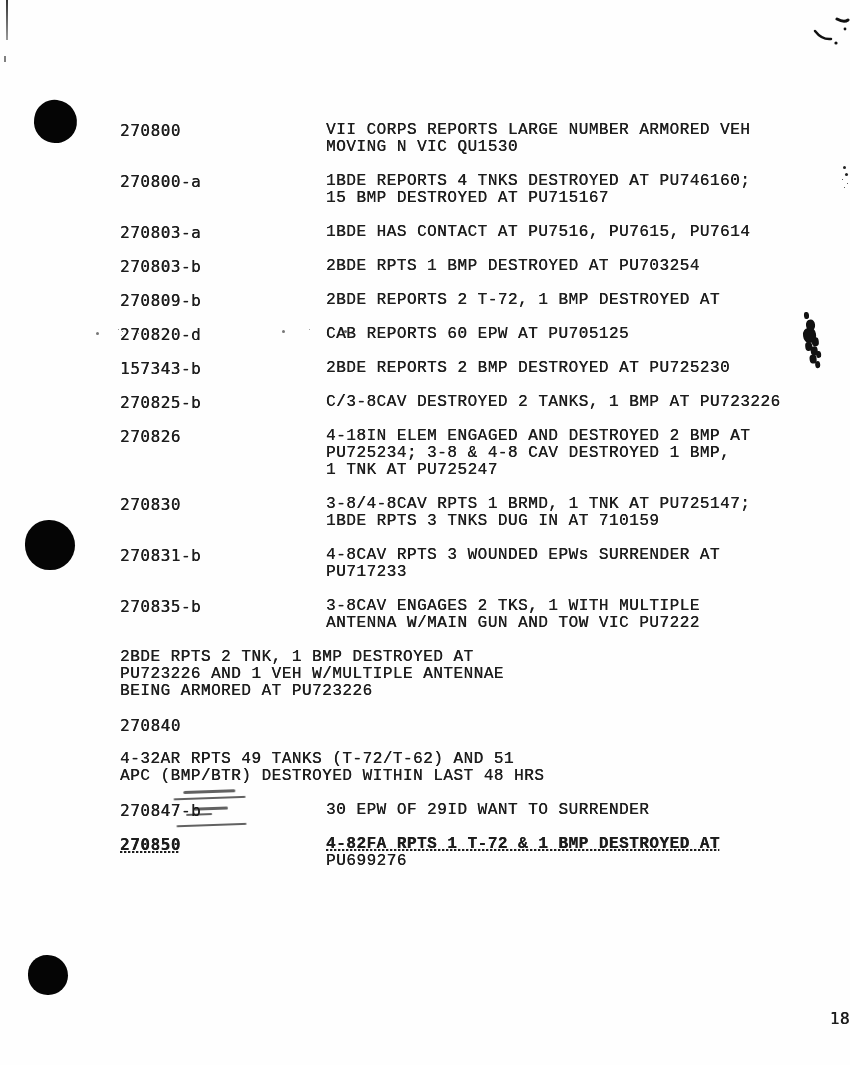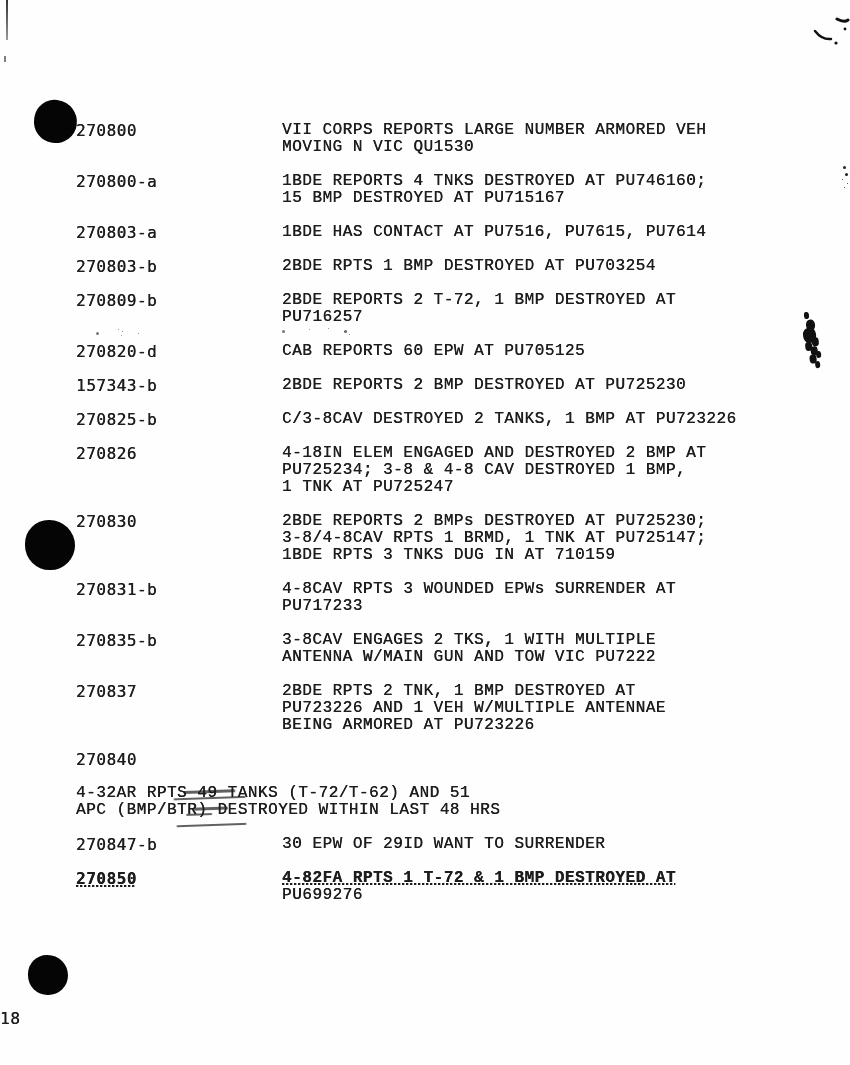--- a/index.html
+++ b/index.html
@@ -70,31 +70,31 @@
   .stamp i:nth-child(1) { left: 12px; top: 2px;  width: 52px; }
   .stamp i:nth-child(2) { left: 2px;  top: 9px;  width: 72px; height: 2px; }
   .stamp i:nth-child(3) { left: 22px; top: 19px; width: 34px; }
   .stamp i:nth-child(4) { left: 14px; top: 25px; width: 26px; height: 2px; }
   .stamp i:nth-child(5) { left: 4px;  top: 36px; width: 70px; height: 2px; }
   
   .log {
     position: absolute; left: 76px; top: 122px; width: 720px;
     text-shadow: 0.35px 0 0 currentColor;
   }
-  .entry { display: flex; margin-bottom: 17px; }
+  .entry { display: flex; margin-bottom: 17px; margin-left: 44px; }
   .entry .time { width: 206px; flex-shrink: 0; }
   .entry .desc { flex: 1; font-family: Liberation Mono, monospace; }
   .struck {
     font-weight: bold;
     text-decoration: underline dotted 2px;
     text-underline-offset: 1px;
   }
   .pagenum {
     position: absolute; left: 0; right: 0; top: 1010px;
-    text-align: left; text-shadow: 0.35px 0 0 currentColor;
+    text-align: right; text-shadow: 0.35px 0 0 currentColor; padding-left: 36px;
   }
 </style>
 </head>
 <body>
 
 <div class="sheet">
 
   <div class="edge-line"></div>
   <div class="edge-tick"></div>
 
@@ -150,21 +150,20 @@
     <div class="time">270803-b</div>
     <div class="desc">
           <div>2BDE RPTS 1 BMP DESTROYED AT PU703254</div>
         </div>
   </div>
 
   <div class="entry">
     <div class="time">270809-b</div>
     <div class="desc">
           <div>2BDE REPORTS 2 T-72, 1 BMP DESTROYED AT</div>
-          <div>PU716257</div>
         </div>
   </div>
 
   <div class="entry">
     <div class="time">270820-d</div>
     <div class="desc">
           <div>CAB REPORTS 60 EPW AT PU705125</div>
         </div>
   </div>
 
@@ -187,21 +186,20 @@
     <div class="desc">
           <div>4-18IN ELEM ENGAGED AND DESTROYED 2 BMP AT</div>
           <div>PU725234; 3-8 &amp; 4-8 CAV DESTROYED 1 BMP,</div>
           <div>1 TNK AT PU725247</div>
         </div>
   </div>
 
   <div class="entry">
     <div class="time">270830</div>
     <div class="desc">
-          <div>2BDE REPORTS 2 BMPs DESTROYED AT PU725230;</div>
           <div>3-8/4-8CAV RPTS 1 BRMD, 1 TNK AT PU725147;</div>
           <div>1BDE RPTS 3 TNKS DUG IN AT 710159</div>
         </div>
   </div>
 
   <div class="entry">
     <div class="time">270831-b</div>
     <div class="desc">
           <div>4-8CAV RPTS 3 WOUNDED EPWs SURRENDER AT</div>
           <div>PU717233</div>
@@ -210,21 +208,20 @@
 
   <div class="entry">
     <div class="time">270835-b</div>
     <div class="desc">
           <div>3-8CAV ENGAGES 2 TKS, 1 WITH MULTIPLE</div>
           <div>ANTENNA W/MAIN GUN AND TOW VIC PU7222</div>
         </div>
   </div>
 
   <div class="entry">
-    <div class="time">270837</div>
     <div class="desc">
           <div>2BDE RPTS 2 TNK, 1 BMP DESTROYED AT</div>
           <div>PU723226 AND 1 VEH W/MULTIPLE ANTENNAE</div>
           <div>BEING ARMORED AT PU723226</div>
         </div>
   </div>
 
   <div class="entry">
     <div class="time">270840</div>
   </div>

